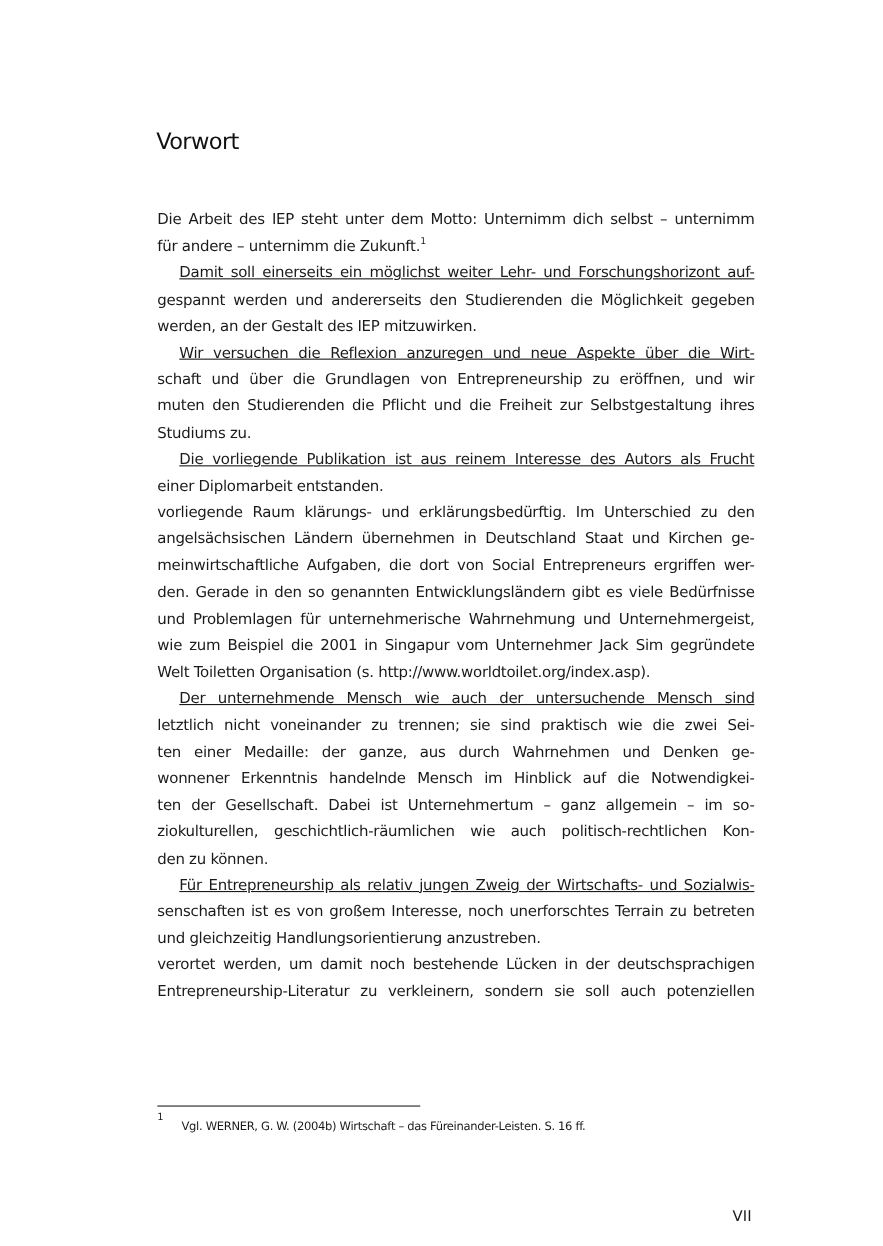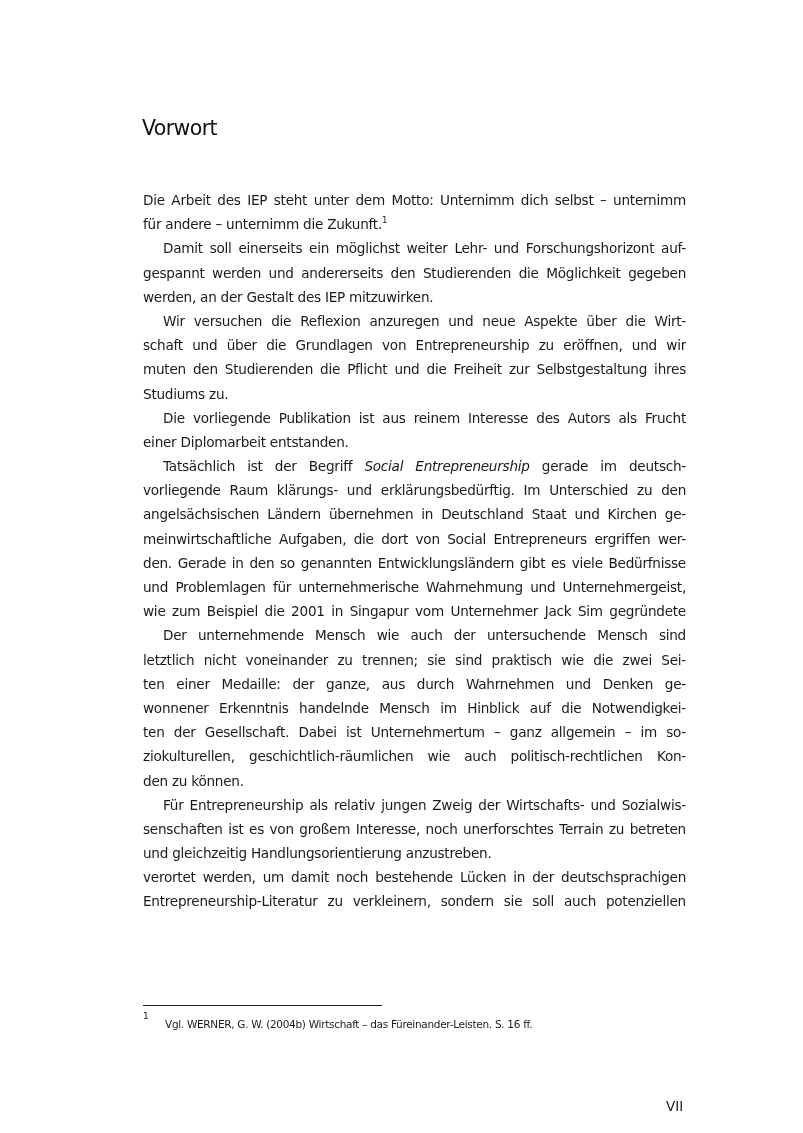--- a/index.html
+++ b/index.html
@@ -2,21 +2,21 @@
 <html><head>
 <meta charset="utf-8">
 <style>
   html, body { margin: 0; padding: 0; background: #ffffff; }
   body { width: 803px; height: 1133px; position: relative; overflow: hidden; }
   .page { position: absolute; left: 0; top: 0; width: 660px; height: 1133px; background: #fff; color: #1a1a1a; font-family: "DejaVu Sans", sans-serif; }
   .title { position: absolute; left: 142px; top: 116px; font-size: 20.5px; letter-spacing: -0.6px; color: #111; margin: 0; font-weight: normal; }
   .body { position: absolute; left: 143px; top: 188px; width: 543px; }
   .line { height: 24.2px; font-size: 13.6px; line-height: 24.2px; white-space: nowrap; letter-spacing: -0.25px; }
   .line.j { text-align: justify; text-align-last: justify; white-space: normal; overflow: hidden; }
-  .line.ind { padding-left: 20px; }
+  .line.ind { padding-left: 20px; text-decoration: underline; }
   .it { font-style: italic; }
   sup.fn { font-size: 8.5px; vertical-align: 6px; line-height: 0; }
   .fn-rule { position: absolute; left: 143px; top: 1005px; width: 239px; height: 1px; background: #222; }
   .fn-num { position: absolute; left: 143px; top: 1011px; font-size: 9px; }
   .fn-text { position: absolute; left: 165px; top: 1018px; font-size: 10.5px; letter-spacing: -0.3px; }
   .page-num { position: absolute; left: 666px; top: 1098px; font-size: 13.5px; }
 </style>
 </head>
 <body>
 
@@ -27,27 +27,27 @@
       <div class="line"><span>für andere – unternimm die Zukunft.</span><sup class="fn">1</sup></div>
       <div class="line j ind"><span>Damit soll einerseits ein möglichst weiter Lehr- und Forschungshorizont auf-</span></div>
       <div class="line j"><span>gespannt werden und andererseits den Studierenden die Möglichkeit gegeben</span></div>
       <div class="line"><span>werden, an der Gestalt des IEP mitzuwirken.</span></div>
       <div class="line j ind"><span>Wir versuchen die Reflexion anzuregen und neue Aspekte über die Wirt-</span></div>
       <div class="line j"><span>schaft und über die Grundlagen von Entrepreneurship zu eröffnen, und wir</span></div>
       <div class="line j"><span>muten den Studierenden die Pflicht und die Freiheit zur Selbstgestaltung ihres</span></div>
       <div class="line"><span>Studiums zu.</span></div>
       <div class="line j ind"><span>Die vorliegende Publikation ist aus reinem Interesse des Autors als Frucht</span></div>
       <div class="line"><span>einer Diplomarbeit entstanden.</span></div>
-      <div class="line j ind"><span>Tatsächlich ist der Begriff </span><span class="it">Social Entrepreneurship</span><span> gerade im deutsch-</span></div>
       <div class="line j"><span>vorliegende Raum klärungs- und erklärungsbedürftig. Im Unterschied zu den</span></div>
       <div class="line j"><span>angelsächsischen Ländern übernehmen in Deutschland Staat und Kirchen ge-</span></div>
       <div class="line j"><span>meinwirtschaftliche Aufgaben, die dort von Social Entrepreneurs ergriffen wer-</span></div>
       <div class="line j"><span>den. Gerade in den so genannten Entwicklungsländern gibt es viele Bedürfnisse</span></div>
       <div class="line j"><span>und Problemlagen für unternehmerische Wahrnehmung und Unternehmergeist,</span></div>
       <div class="line j"><span>wie zum Beispiel die 2001 in Singapur vom Unternehmer Jack Sim gegründete</span></div>
+      <div class="line"><span>Welt Toiletten Organisation (s. http://www.worldtoilet.org/index.asp).</span></div>
       <div class="line j ind"><span>Der unternehmende Mensch wie auch der untersuchende Mensch sind</span></div>
       <div class="line j"><span>letztlich nicht voneinander zu trennen; sie sind praktisch wie die zwei Sei-</span></div>
       <div class="line j"><span>ten einer Medaille: der ganze, aus durch Wahrnehmen und Denken ge-</span></div>
       <div class="line j"><span>wonnener Erkenntnis handelnde Mensch im Hinblick auf die Notwendigkei-</span></div>
       <div class="line j"><span>ten der Gesellschaft. Dabei ist Unternehmertum – ganz allgemein – im so-</span></div>
       <div class="line j"><span>ziokulturellen, geschichtlich-räumlichen wie auch politisch-rechtlichen Kon-</span></div>
       <div class="line"><span>den zu können.</span></div>
       <div class="line j ind"><span>Für Entrepreneurship als relativ jungen Zweig der Wirtschafts- und Sozialwis-</span></div>
       <div class="line j"><span>senschaften ist es von großem Interesse, noch unerforschtes Terrain zu betreten</span></div>
       <div class="line"><span>und gleichzeitig Handlungsorientierung anzustreben.</span></div>

